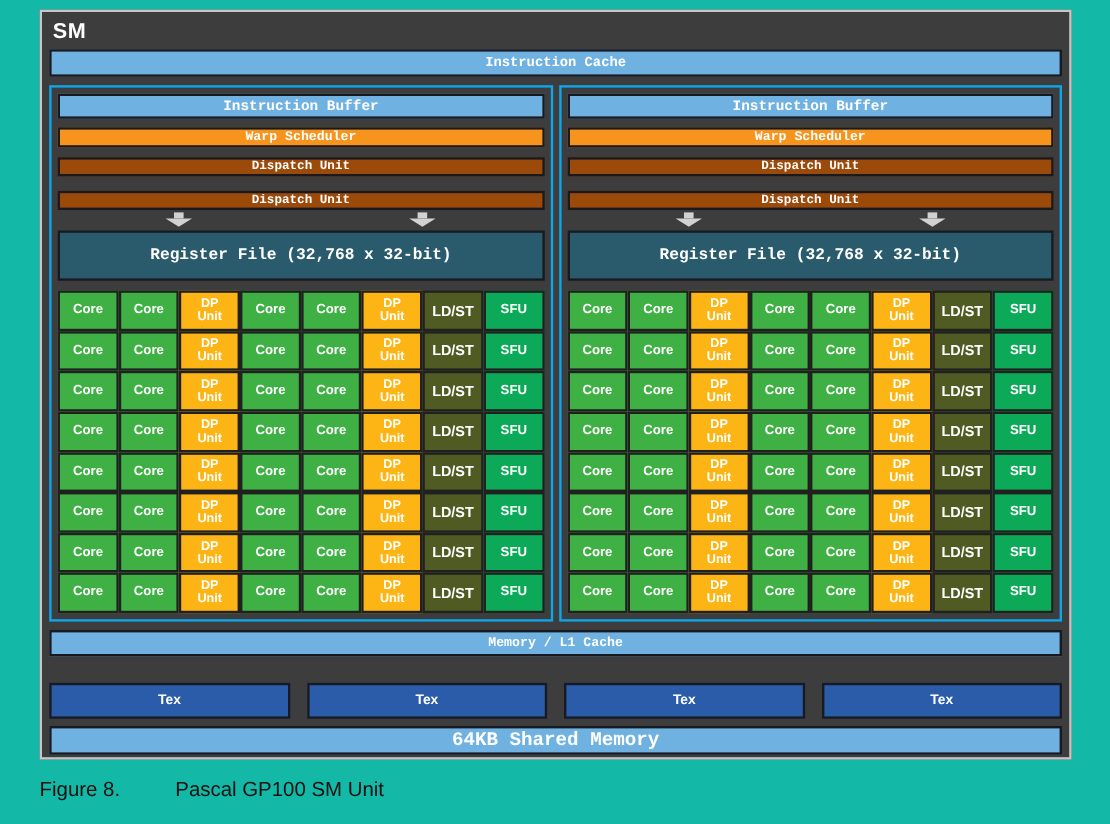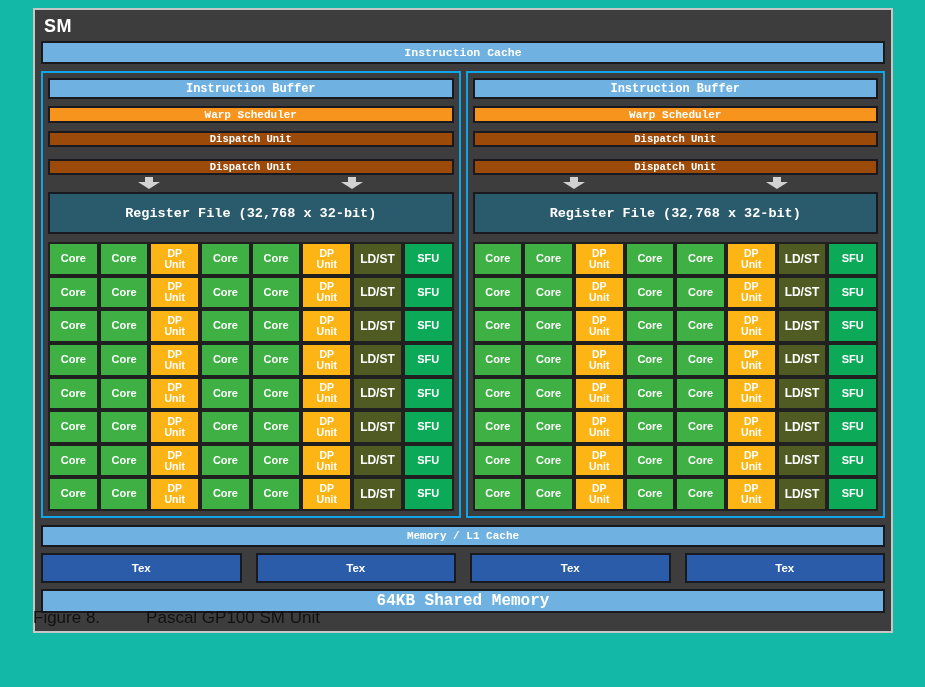--- a/index.html
+++ b/index.html
@@ -98,38 +98,38 @@
     justify-content: center;
     text-align: center;
     font-size: 11px;
     line-height: 1.05;
   }
   .cell.core { background: var(--c-core, #3eb044); }
   .cell.dp   { background: var(--c-dp, #fcb515); font-size: 10.5px; white-space: pre-line; }
   .cell.ldst { background: var(--c-ldst, #4f5b22); font-size: 12px; }
   .cell.sfu  { background: var(--c-sfu, #0caa58); }
   .texbar { height: 22px; font-size: 11px; margin-top: 7px; }
-  .tex-row { display: flex; gap: 14px; margin-top: 6px; height: 30px; }
+  .tex-row { display: flex; gap: 14px; margin-top: 22px; height: 30px; }
   .tex-box {
     flex: 1;
     box-sizing: border-box;
     border: 2px solid #191920;
     background: var(--c-tex, #2a5caa);
     color: #ffffff;
     font-weight: bold;
     font-size: 11.5px;
     display: flex;
     align-items: center;
     justify-content: center;
   }
   .sharedbar { height: 24px; font-size: 16px; margin-top: 6px; }
   .caption {
     position: absolute;
     left: 33px;
-    top: 608px;
+    top: 648px;
     font-size: 17px;
     color: #111111;
   }
   .caption .cap-label { margin-right: 46px; }
 </style>
 </head>
 <body>
 
 <div class="page">
   <div class="sm-box">

